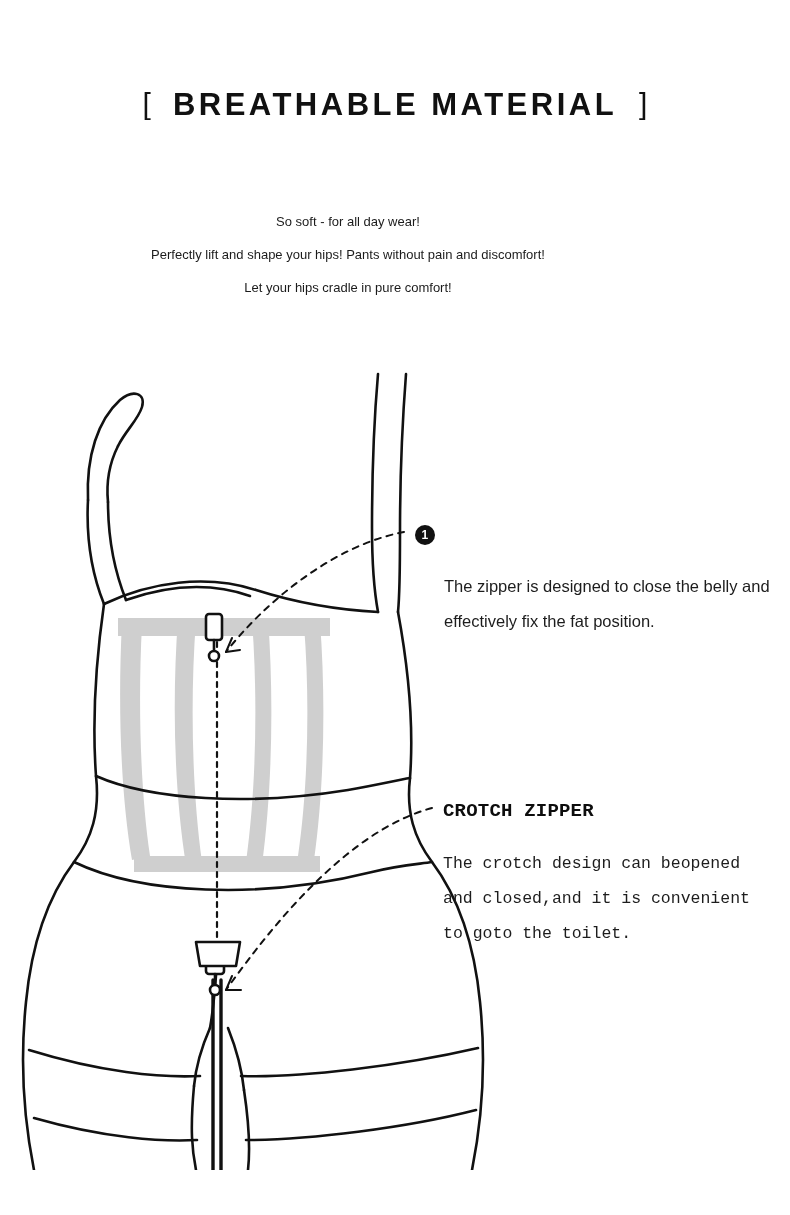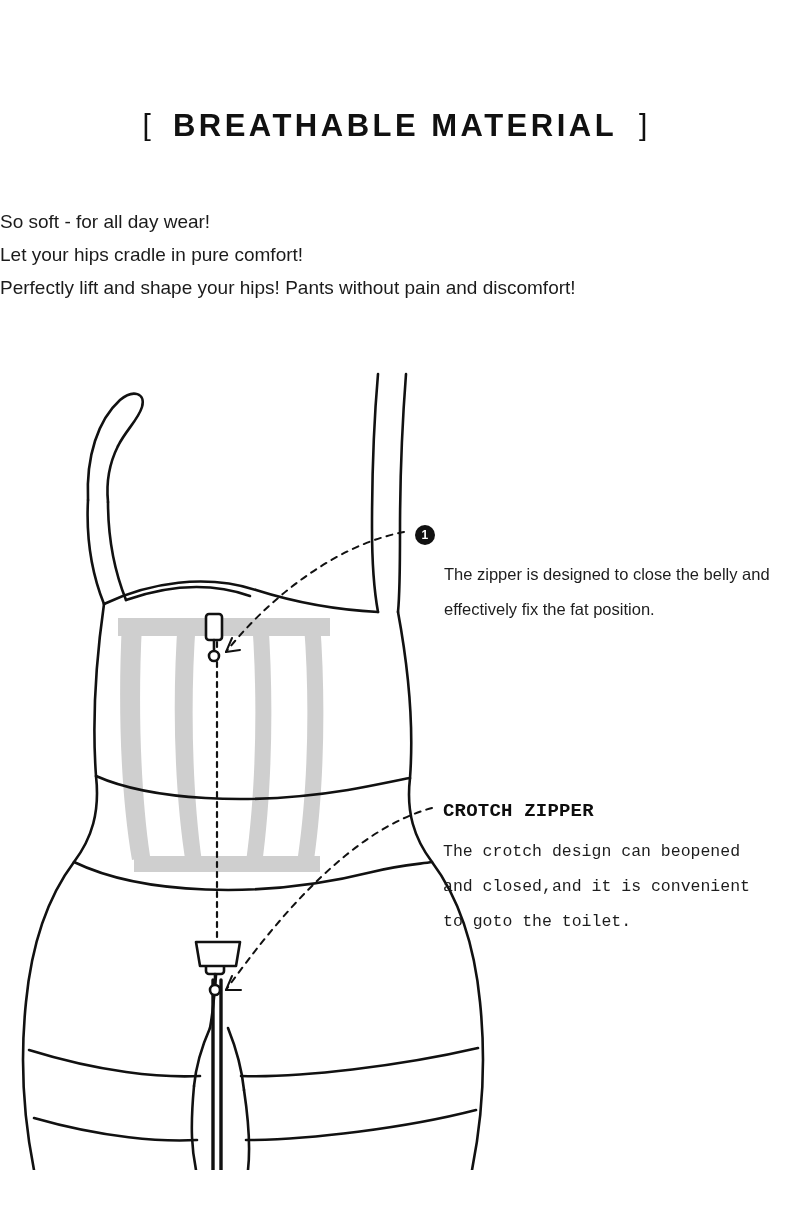--- a/index.html
+++ b/index.html
@@ -18,21 +18,21 @@
 
   .page {
     position: relative;
     width: 790px;
     height: 1215px;
   }
 
   
   .heading {
     position: absolute;
-    top: 108px;
+    top: 87px;
     left: 0;
     width: 790px;
     text-align: center;
     font-size: 31px;
     font-weight: 700;
     letter-spacing: 3.5px;
     color: #111;
     white-space: nowrap;
   }
   .heading .bracket {
@@ -44,22 +44,22 @@
   }
   .heading .bracket-left { margin-right: 22px; }
   .heading .bracket-right { margin-left: 22px; }
 
   
   .subtitle {
     position: absolute;
     top: 205px;
     left: 0;
     width: 696px;
-    text-align: left;
-    font-size: 19px;
+    text-align: center;
+    font-size: 13px;
     line-height: 33px;
     color: #1b1b1b;
   }
   .subtitle div { white-space: nowrap; }
 
   
   .illustration {
     position: absolute;
     top: 360px;
     left: 0;
@@ -100,47 +100,47 @@
     color: #1d1d1d;
     width: 320px;
   }
 
   #callout-zipper {
     top: 525px;
     left: 415px;
   }
   #callout-zipper .callout-body {
     margin-left: 29px;
-    margin-top: 12px;
+    margin-top: 24px;
     width: 330px;
   }
 
   #callout-crotch {
     top: 800px;
     left: 443px;
     font-family: Liberation Mono, monospace;
   }
   #callout-crotch .callout-body {
-    margin-top: 12px;
+    margin-top: 24px;
     width: 325px;
   }
 </style>
 </head>
 <body>
 
 <div class="page">
 
   <div class="heading">
     <span class="bracket bracket-left">[</span><span>BREATHABLE MATERIAL</span><span class="bracket bracket-right">]</span>
   </div>
 
   <div class="subtitle">
     <div>So soft - for all day wear!</div>
+    <div>Perfectly lift and shape your hips! Pants without pain and discomfort!</div>
     <div>Let your hips cradle in pure comfort!</div>
-    <div>Perfectly lift and shape your hips! Pants without pain and discomfort!</div>
   </div>
 
   <div class="illustration">
     <svg viewBox="0 0 790 810" width="790" height="810" xmlns="http://www.w3.org/2000/svg">
       <g fill="none" stroke="#111111" stroke-width="2.6" stroke-linecap="round" stroke-linejoin="round">
 
         <g stroke="none" fill="#cfcfcf">
           <path d="M122,262 C118,340 120,430 132,500 L150,496 C140,428 138,340 142,265 Z"></path>
           <path d="M178,258 C172,340 174,430 186,505 L202,502 C192,430 190,340 196,260 Z"></path>
           <path d="M268,258 C274,340 272,430 262,505 L246,502 C256,430 258,340 252,260 Z"></path>

